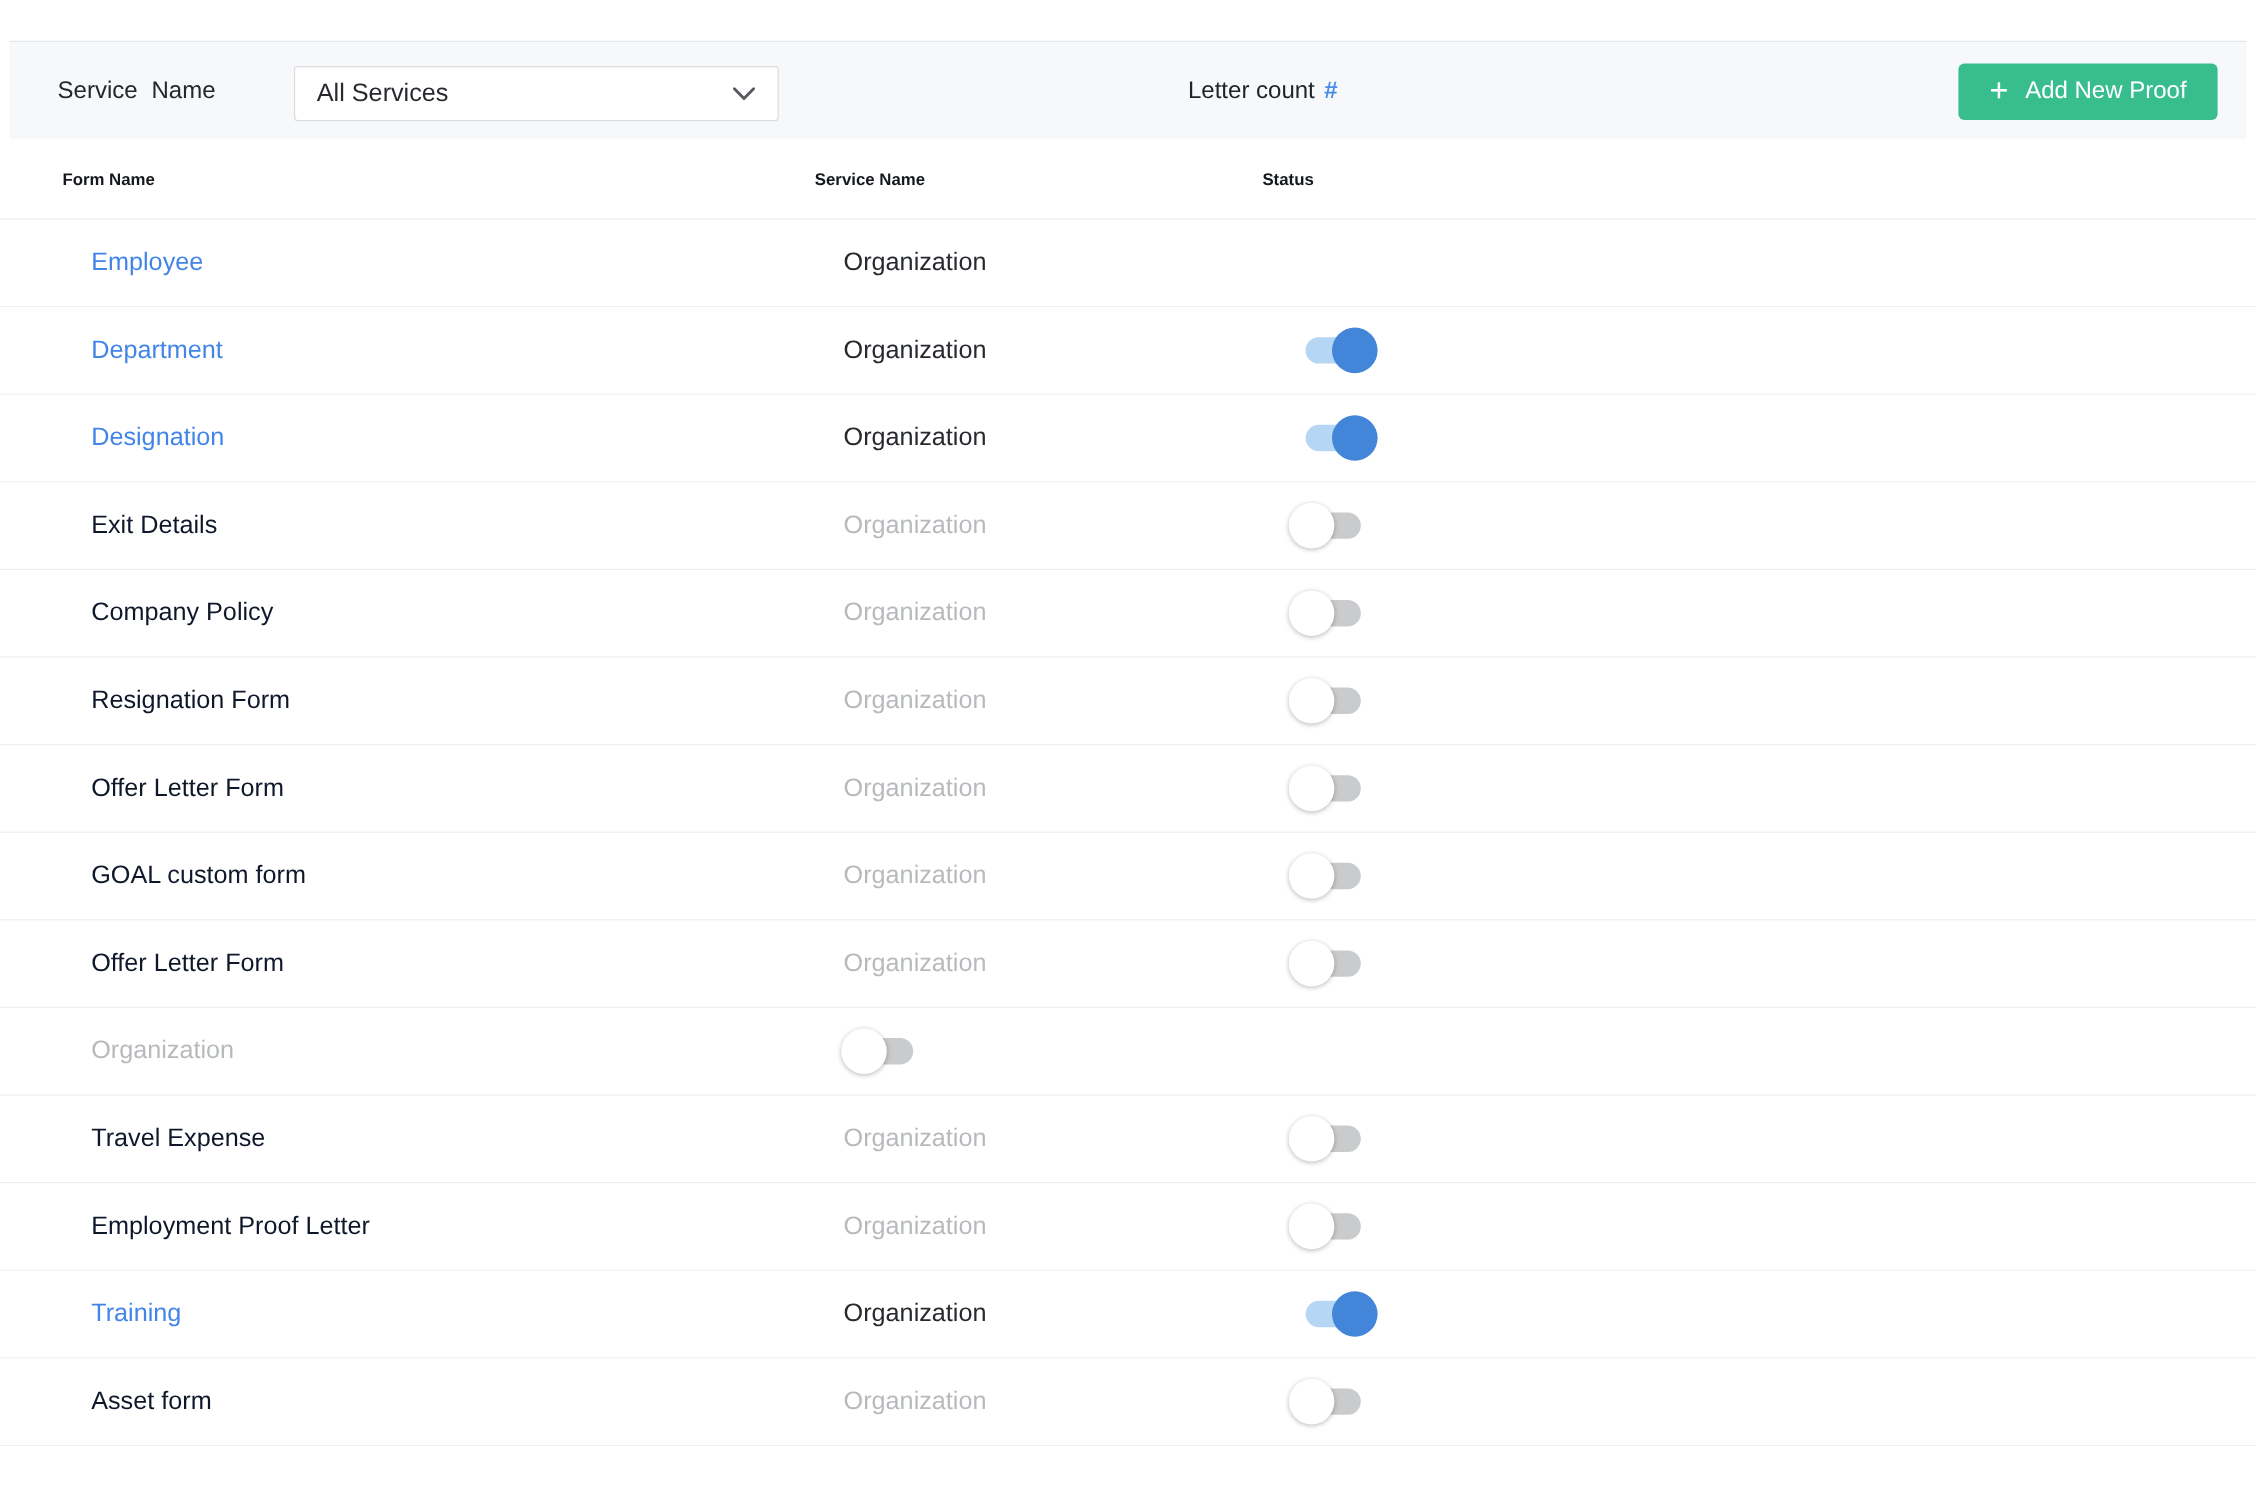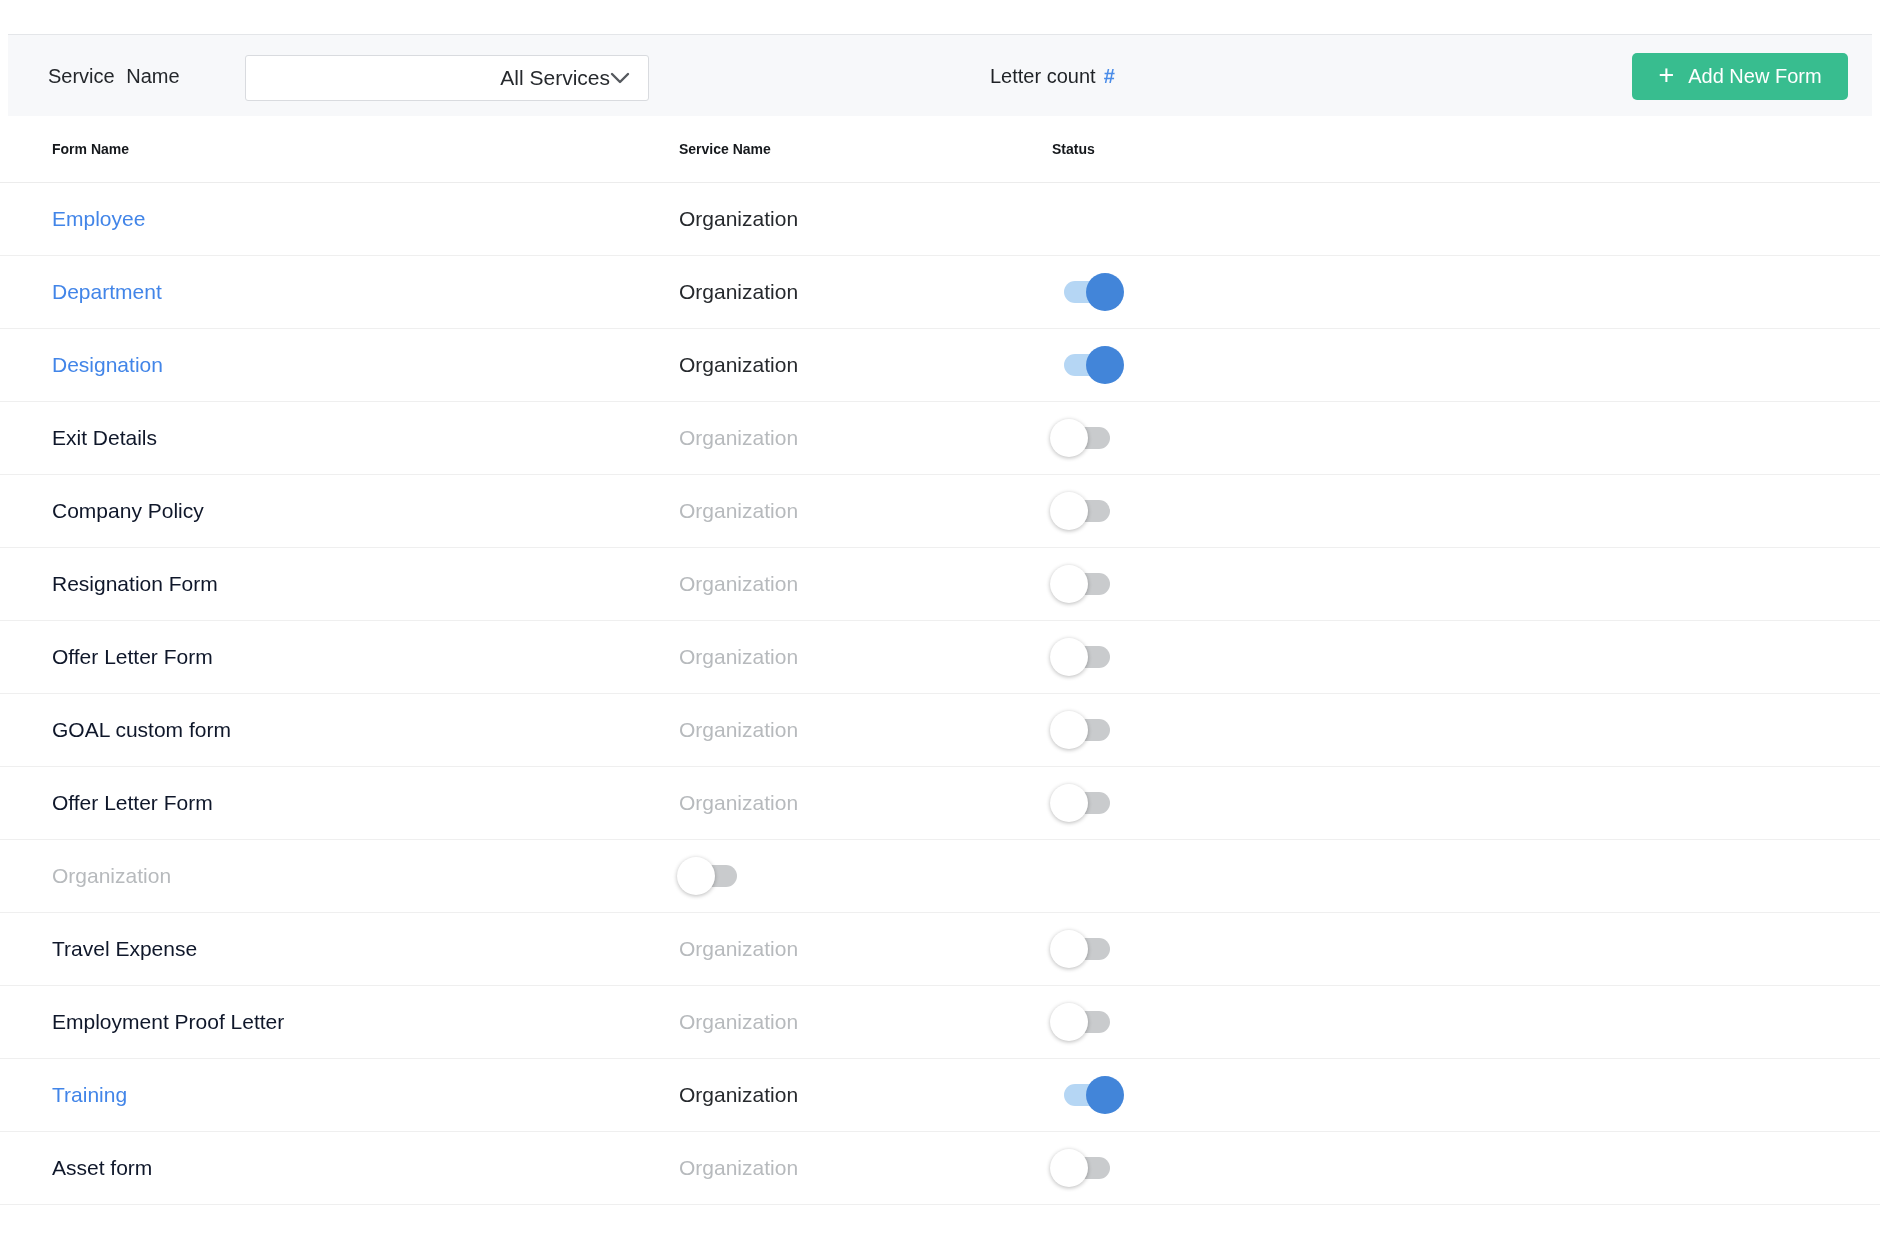--- a/index.html
+++ b/index.html
@@ -7,41 +7,41 @@
               font-family:"Liberation Sans","DejaVu Sans",sans-serif; }
   .stage { position:relative; width:1880px; height:1250px; background:#fff; }
 
   
   .toolbar { position:absolute; top:34px; left:8px; right:8px; height:82px;
              background:#f7f8fa; border-top:1px solid #e4e6e9; }
   .svc-label { position:absolute; left:40px; top:50%; transform:translateY(-50%);
                font-size:20px; color:#24272b; word-spacing:6px; }
   .dropdown { position:absolute; left:237px; top:20px; width:404px; height:46px;
               background:#fff; border:1px solid #d9dbdf; border-radius:3px;
-              display:flex; align-items:center; padding:0 18px; cursor:pointer;text-align:right; }
+              display:flex; align-items:center; padding:0 18px; cursor:pointer; }
   .dropdown-value { font-size:21px; color:#26292d; flex:1; }
   .chev { width:20px; height:12px; flex:0 0 auto; }
   .forms-count { position:absolute; left:982px; top:50%; transform:translateY(-50%);
                  font-size:20px; color:#1f2226; }
   .forms-count .hash { color:#4a8ce8; font-weight:bold; margin-left:8px; cursor:pointer; }
   .add-btn { position:absolute; right:24px; top:18px; height:47px; min-width:216px;
              background:#38bd8f; border:none; border-radius:5px; color:#fff;
              font-size:20px; font-family:inherit; display:flex; align-items:center;
              justify-content:center; gap:14px; padding:0 22px; cursor:pointer; }
   .add-btn .plus { font-size:27px; font-weight:300; line-height:1; margin-top:-2px; }
 
   
   .thead { position:absolute; top:116px; left:0; right:0; height:67px;
            display:grid; grid-template-columns:627px 373px 215px 1fr;
            align-items:center; padding-left:52px; border-bottom:1px solid #ececec; }
   .th { font-size:14px; font-weight:bold; color:#15181c; }
 
   .rows { position:absolute; top:183px; left:0; right:0; }
   .row { display:grid; grid-template-columns:627px 373px 215px 1fr; align-items:center;
-         height:73px; padding-left:52px; border-bottom:1px solid #efefef; }
+         height:73px; padding-left:76px; border-bottom:1px solid #efefef; }
   .row .form a { font-size:21px; text-decoration:none; cursor:pointer; }
   .row.active .form a { color:#4285e8; }
   .row.inactive .form a { color:#0f172a; cursor:default; }
   .row .service { font-size:21px; }
   .row.active .service { color:#26292d; }
   .row.inactive .service { color:#b7babd; }
 
   
   .switch { position:relative; width:46px; height:22px; border-radius:11px;
             margin-left:12px; cursor:pointer; }
@@ -67,21 +67,21 @@
           <polyline points="2,2 10,10 18,2" fill="none" stroke="#55595e" stroke-width="2.4" stroke-linecap="round" stroke-linejoin="round"></polyline>
         </svg>
     </div>
 
     <div class="forms-count">
       <span>Letter count</span><span class="hash">#</span>
     </div>
 
     <button class="add-btn">
       <span class="plus">+</span>
-      <span>Add New Form</span>
+      <span>Add New Proof</span>
     </button>
   </div>
 
   <div class="thead">
     <div class="th">Form Name</div>
     <div class="th">Service Name</div>
     <div class="th">Status</div>
   </div>
 
   <div class="rows" id="rows">

